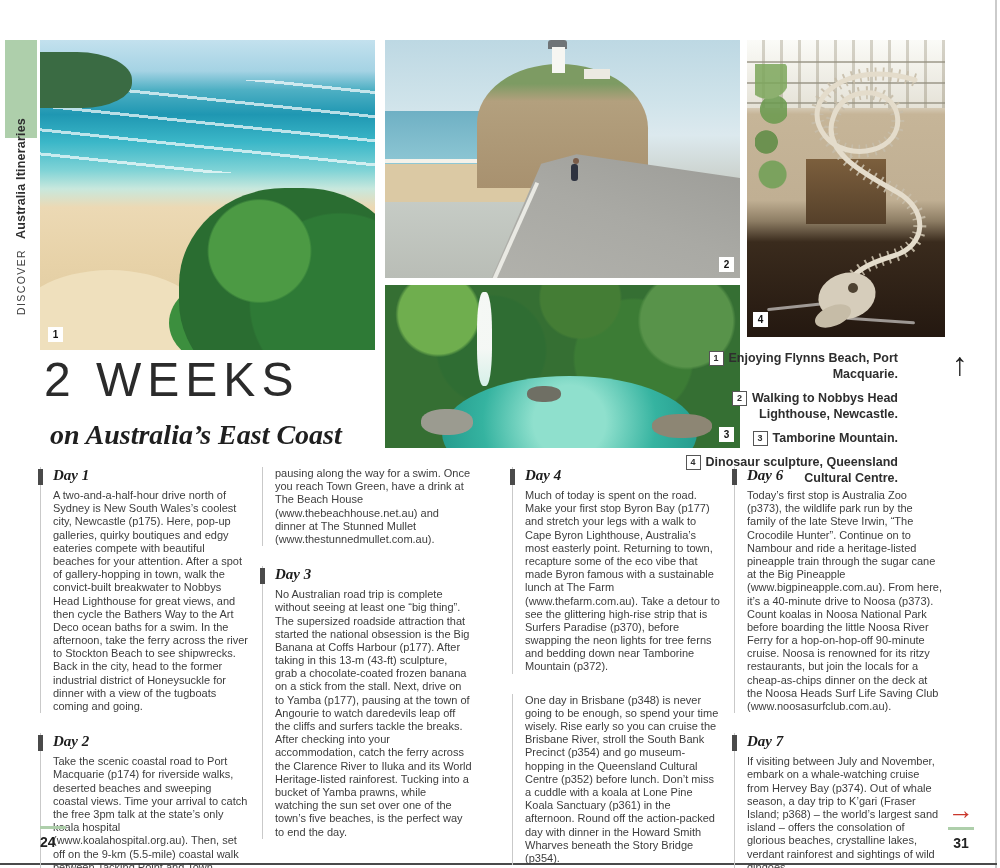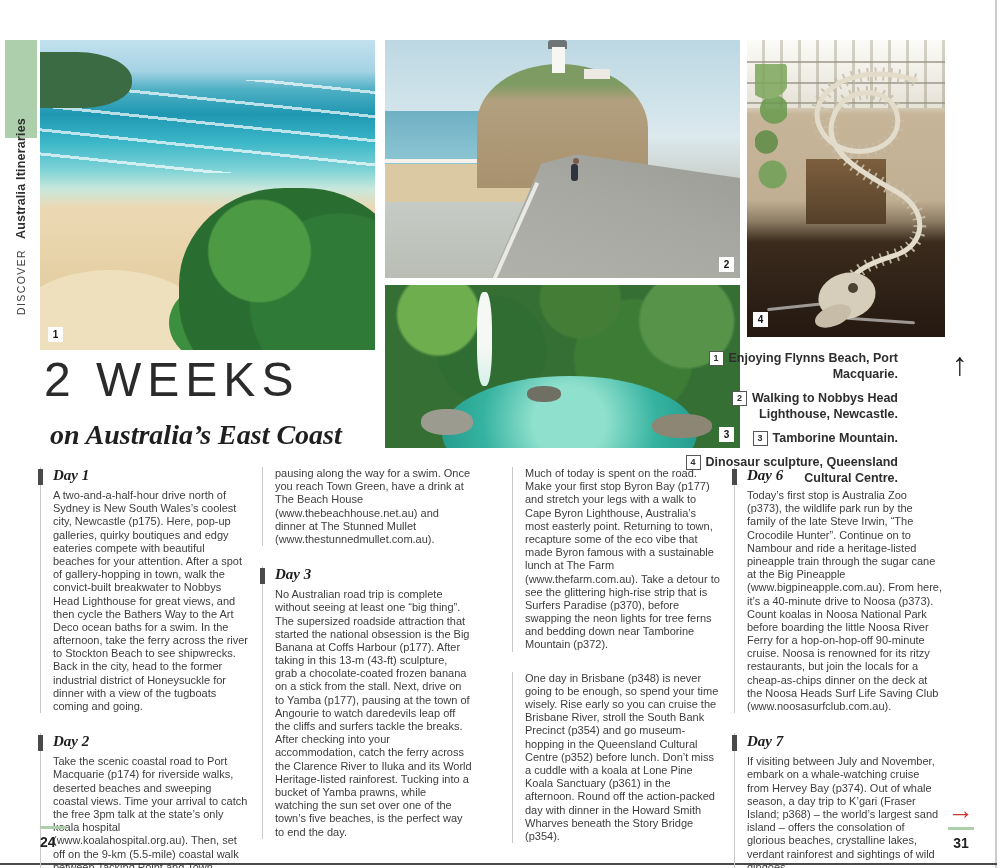--- a/index.html
+++ b/index.html
@@ -217,20 +217,21 @@
     <p class="day-p">pausing along the way for a swim. Once you reach Town Green, have a drink at The Beach House (www.thebeachhouse.net.au) and dinner at The Stunned Mullet (www.thestunnedmullet.com.au).</p>
   </section>
   <section class="day">
     <h3 class="day-h"><span class="day-bar"></span><span>Day 3</span></h3>
     <p class="day-p">No Australian road trip is complete without seeing at least one “big thing”. The supersized roadside attraction that started the national obsession is the Big Banana at Coffs Harbour (p177). After taking in this 13-m (43-ft) sculpture, grab a chocolate-coated frozen banana on a stick from the stall. Next, drive on to Yamba (p177), pausing at the town of Angourie to watch daredevils leap off the cliffs and surfers tackle the breaks. After checking into your accommodation, catch the ferry across the Clarence River to Iluka and its World Heritage-listed rainforest. Tucking into a bucket of Yamba prawns, while watching the sun set over one of the town’s five beaches, is the perfect way to end the day.</p>
   </section>
 </div>
 
 <div class="col col-3">
   <section class="day">
+    <h3 class="day-h"><span class="day-bar"></span><span>Day 4</span></h3>
     <p class="day-p">Much of today is spent on the road. Make your first stop Byron Bay (p177) and stretch your legs with a walk to Cape Byron Lighthouse, Australia’s most easterly point. Returning to town, recapture some of the eco vibe that made Byron famous with a sustainable lunch at The Farm (www.thefarm.com.au). Take a detour to see the glittering high-rise strip that is Surfers Paradise (p370), before swapping the neon lights for tree ferns and bedding down near Tamborine Mountain (p372).</p>
   </section>
   <section class="day">
     <p class="day-p">One day in Brisbane (p348) is never going to be enough, so spend your time wisely. Rise early so you can cruise the Brisbane River, stroll the South Bank Precinct (p354) and go museum-hopping in the Queensland Cultural Centre (p352) before lunch. Don’t miss a cuddle with a koala at Lone Pine Koala Sanctuary (p361) in the afternoon. Round off the action-packed day with dinner in the Howard Smith Wharves beneath the Story Bridge (p354).</p>
   </section>
 </div>
 
 <div class="col col-4">
   <section class="day">
     <h3 class="day-h"><span class="day-bar"></span><span>Day 6</span></h3>

